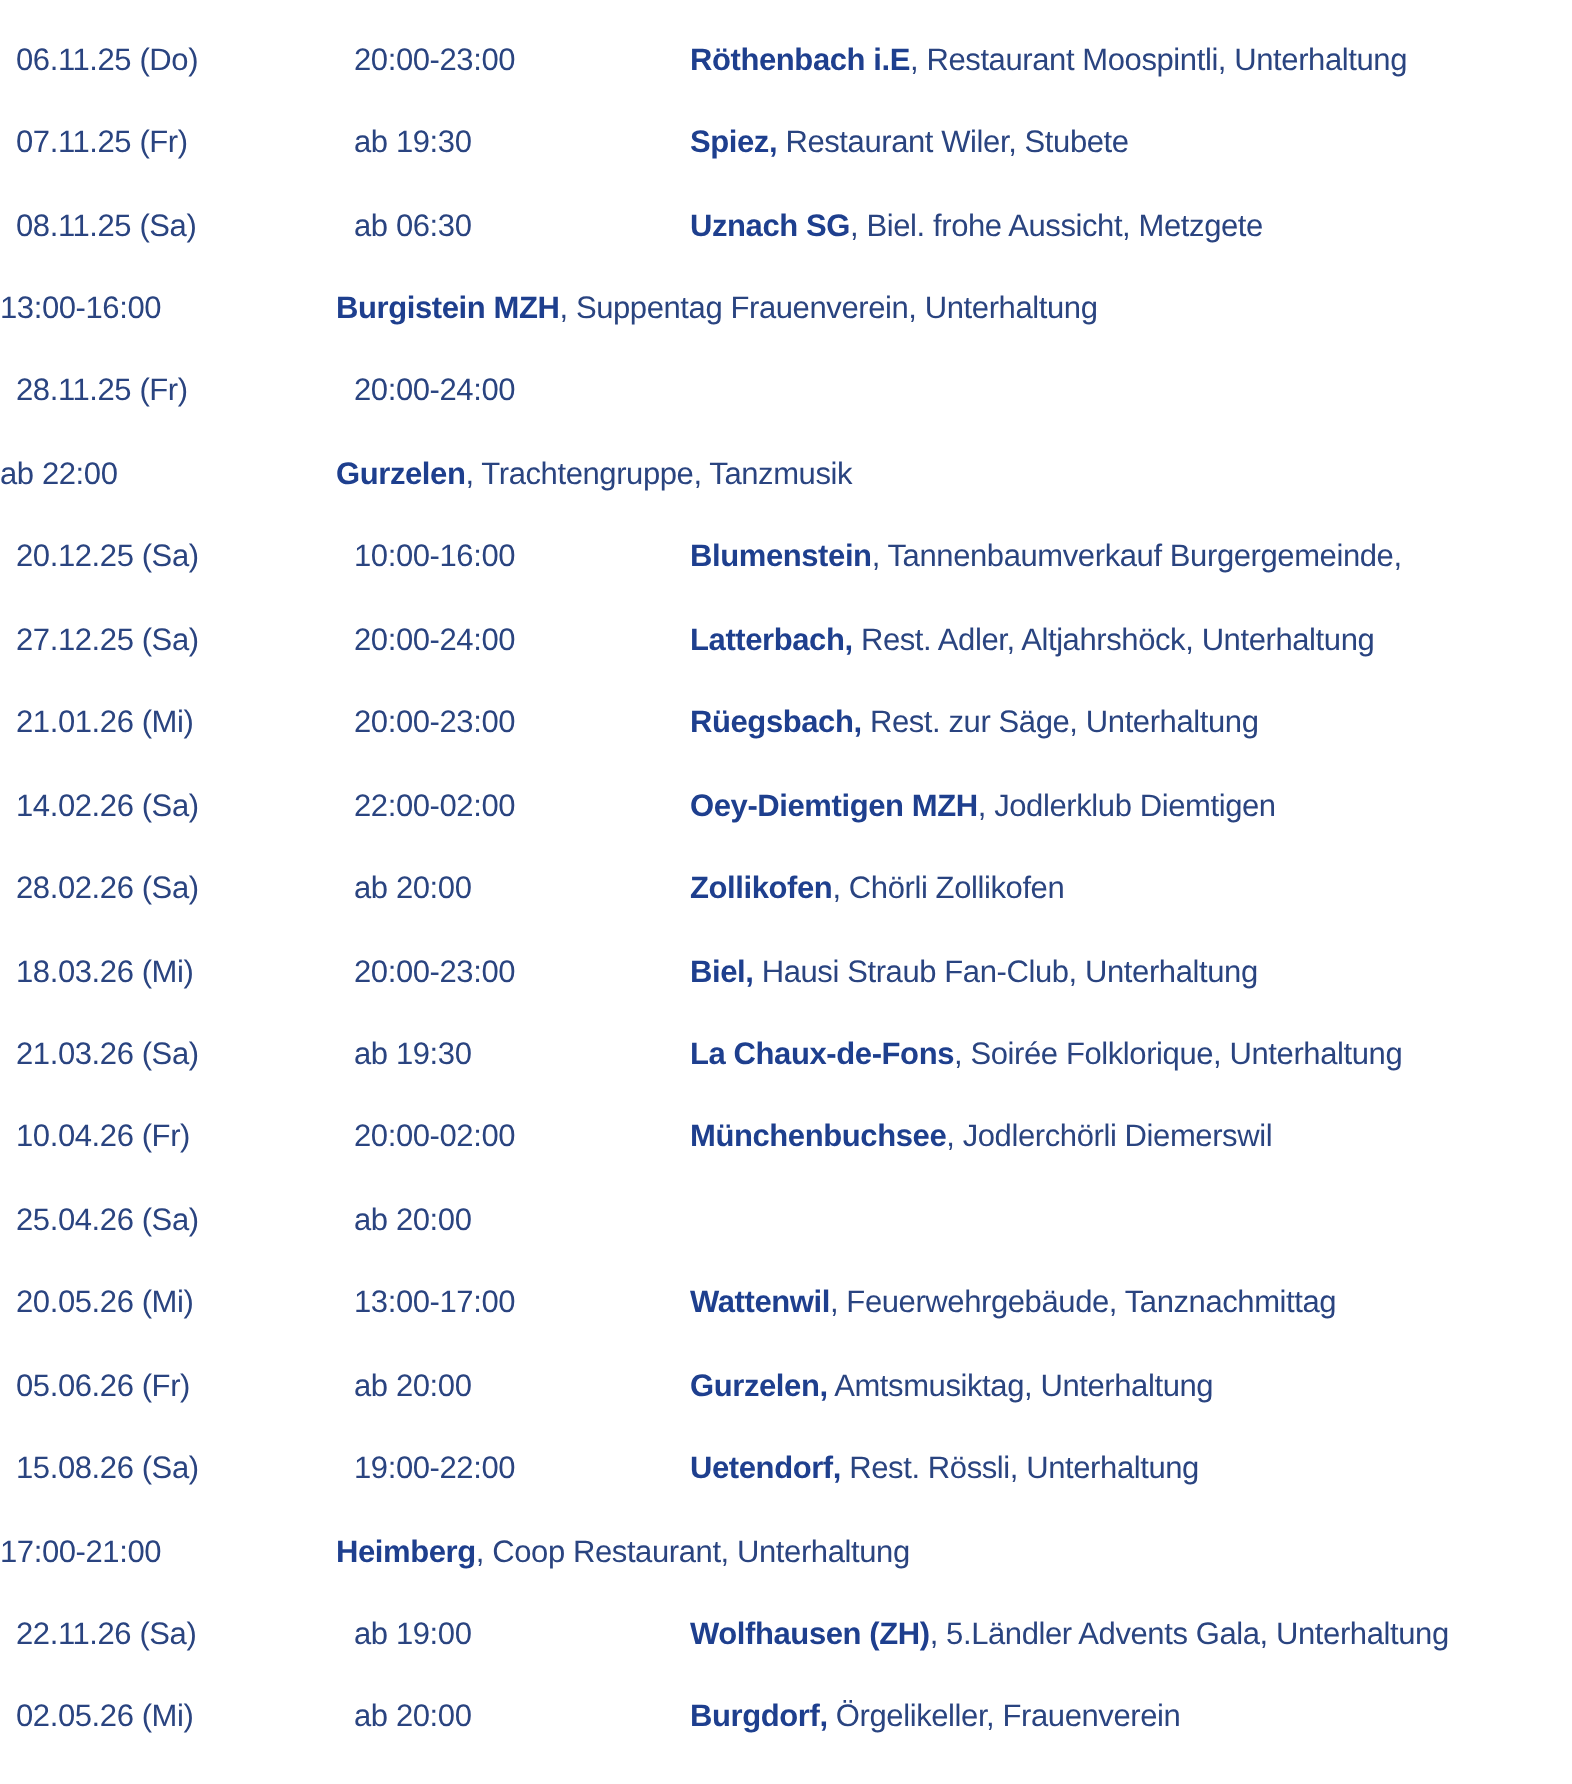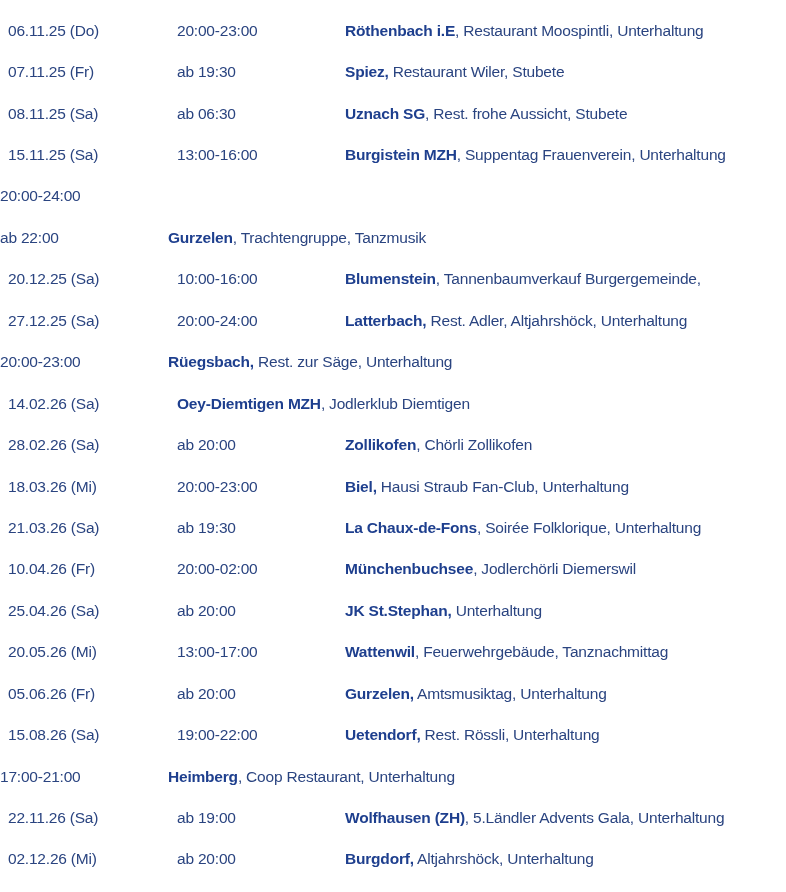--- a/index.html
+++ b/index.html
@@ -47,30 +47,30 @@
 
   <div class="row">
     <div class="cell date">07.11.25 (Fr)</div>
     <div class="cell time">ab 19:30</div>
     <div class="cell event"><span class="loc">Spiez,</span><span class="det"> Restaurant Wiler, Stubete</span></div>
   </div>
 
   <div class="row">
     <div class="cell date">08.11.25 (Sa)</div>
     <div class="cell time">ab 06:30</div>
-    <div class="cell event"><span class="loc">Uznach SG</span><span class="det">, Rest. frohe Aussicht, Stubete</span></div>
+    <div class="cell event"><span class="loc">Uznach SG</span><span class="det">, Biel. frohe Aussicht, Metzgete</span></div>
   </div>
 
   <div class="row">
-    <div class="cell date">15.11.25 (Sa)</div>
     <div class="cell time">13:00-16:00</div>
     <div class="cell event"><span class="loc">Burgistein MZH</span><span class="det">, Suppentag Frauenverein, Unterhaltung</span></div>
   </div>
 
   <div class="row">
+    <div class="cell date">28.11.25 (Fr)</div>
     <div class="cell time">20:00-24:00</div>
   </div>
 
   <div class="row">
     <div class="cell time">ab 22:00</div>
     <div class="cell event"><span class="loc">Gurzelen</span><span class="det">, Trachtengruppe, Tanzmusik</span></div>
   </div>
 
   <div class="row">
     <div class="cell date">20.12.25 (Sa)</div>
@@ -78,26 +78,28 @@
     <div class="cell event"><span class="loc">Blumenstein</span><span class="det">, Tannenbaumverkauf Burgergemeinde,</span></div>
   </div>
 
   <div class="row">
     <div class="cell date">27.12.25 (Sa)</div>
     <div class="cell time">20:00-24:00</div>
     <div class="cell event"><span class="loc">Latterbach,</span><span class="det"> Rest. Adler, Altjahrshöck, Unterhaltung</span></div>
   </div>
 
   <div class="row">
+    <div class="cell date">21.01.26 (Mi)</div>
     <div class="cell time">20:00-23:00</div>
     <div class="cell event"><span class="loc">Rüegsbach,</span><span class="det"> Rest. zur Säge, Unterhaltung</span></div>
   </div>
 
   <div class="row">
     <div class="cell date">14.02.26 (Sa)</div>
+    <div class="cell time">22:00-02:00</div>
     <div class="cell event"><span class="loc">Oey-Diemtigen MZH</span><span class="det">, Jodlerklub Diemtigen</span></div>
   </div>
 
   <div class="row">
     <div class="cell date">28.02.26 (Sa)</div>
     <div class="cell time">ab 20:00</div>
     <div class="cell event"><span class="loc">Zollikofen</span><span class="det">, Chörli Zollikofen</span></div>
   </div>
 
   <div class="row">
@@ -114,21 +116,20 @@
 
   <div class="row">
     <div class="cell date">10.04.26 (Fr)</div>
     <div class="cell time">20:00-02:00</div>
     <div class="cell event"><span class="loc">Münchenbuchsee</span><span class="det">, Jodlerchörli Diemerswil</span></div>
   </div>
 
   <div class="row">
     <div class="cell date">25.04.26 (Sa)</div>
     <div class="cell time">ab 20:00</div>
-    <div class="cell event"><span class="loc">JK St.Stephan,</span><span class="det"> Unterhaltung</span></div>
   </div>
 
   <div class="row">
     <div class="cell date">20.05.26 (Mi)</div>
     <div class="cell time">13:00-17:00</div>
     <div class="cell event"><span class="loc">Wattenwil</span><span class="det">, Feuerwehrgebäude, Tanznachmittag</span></div>
   </div>
 
   <div class="row">
     <div class="cell date">05.06.26 (Fr)</div>
@@ -147,18 +148,18 @@
     <div class="cell event"><span class="loc">Heimberg</span><span class="det">, Coop Restaurant, Unterhaltung</span></div>
   </div>
 
   <div class="row">
     <div class="cell date">22.11.26 (Sa)</div>
     <div class="cell time">ab 19:00</div>
     <div class="cell event"><span class="loc">Wolfhausen (ZH)</span><span class="det">, 5.Ländler Advents Gala, Unterhaltung</span></div>
   </div>
 
   <div class="row">
-    <div class="cell date">02.12.26 (Mi)</div>
+    <div class="cell date">02.05.26 (Mi)</div>
     <div class="cell time">ab 20:00</div>
-    <div class="cell event"><span class="loc">Burgdorf,</span><span class="det"> Altjahrshöck, Unterhaltung</span></div>
+    <div class="cell event"><span class="loc">Burgdorf,</span><span class="det"> Örgelikeller, Frauenverein</span></div>
   </div>
 </div>
 </div>
 
 </body></html>

